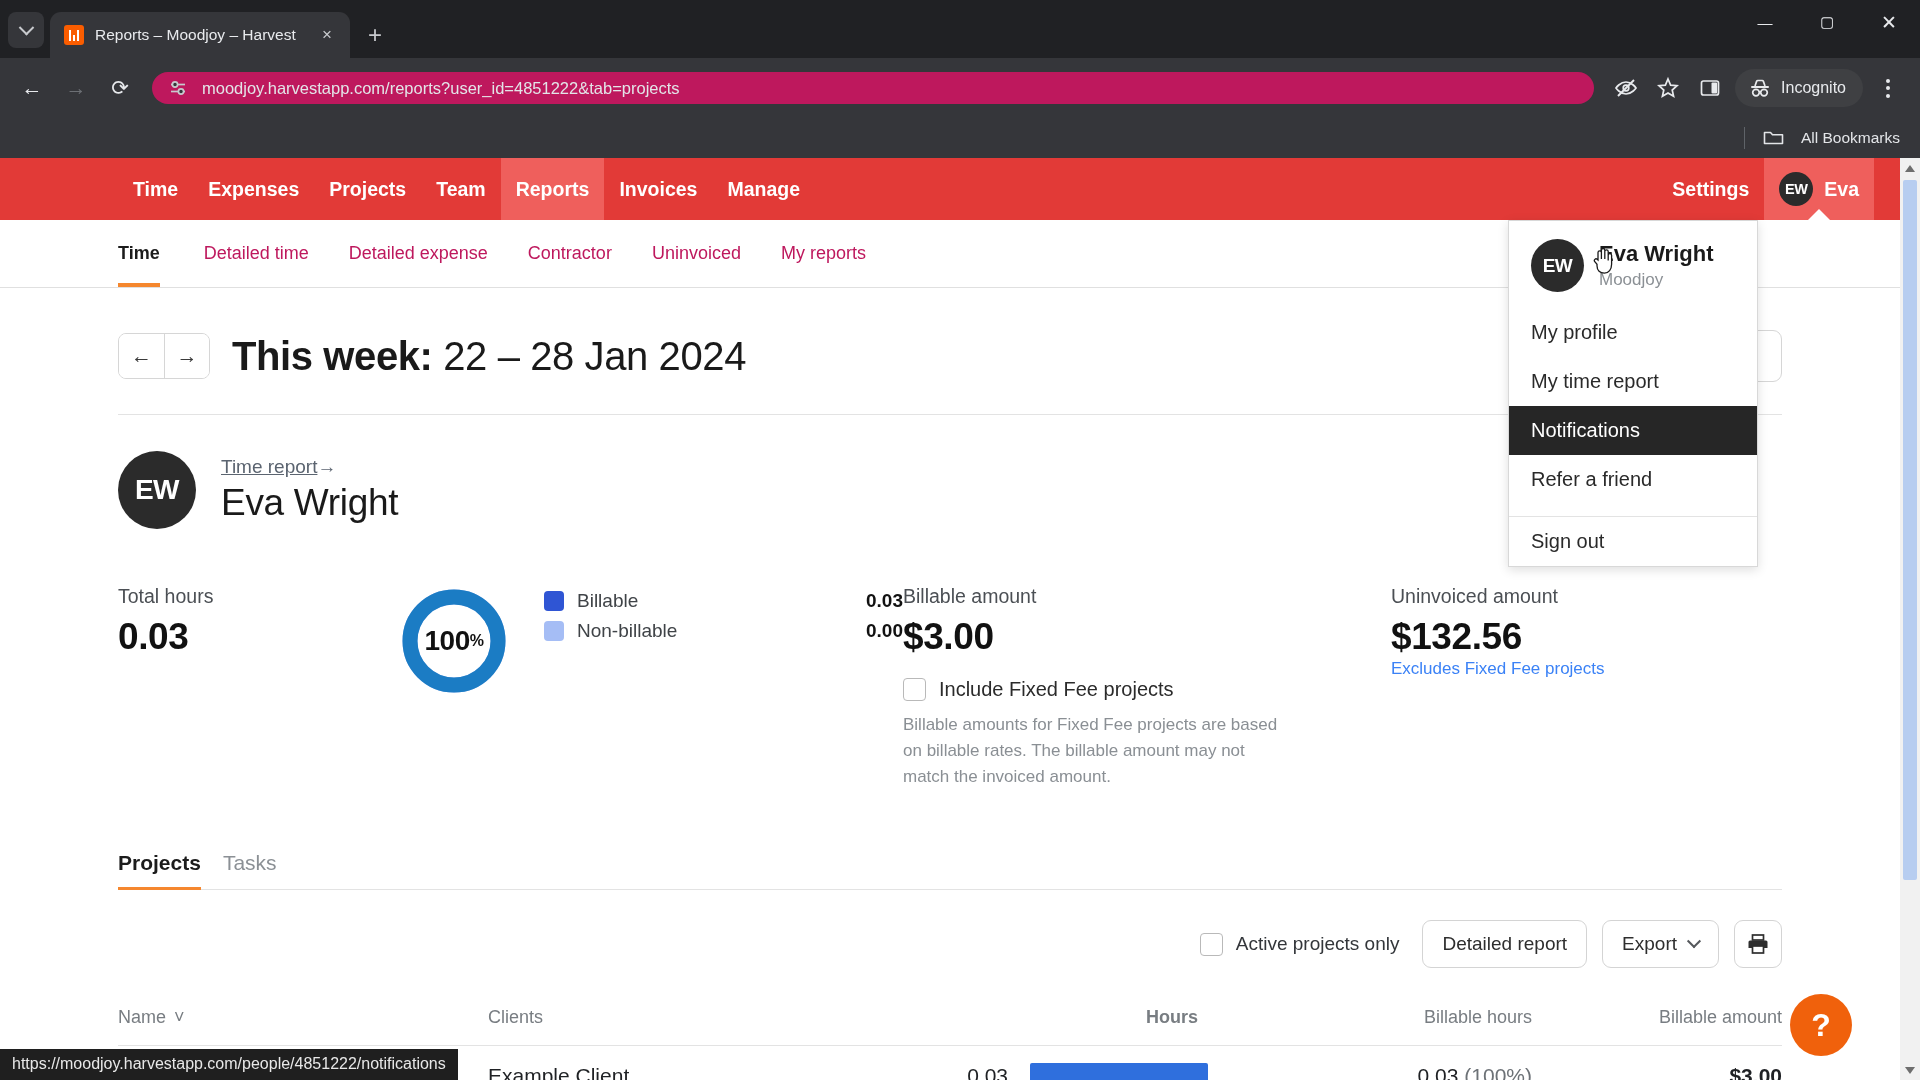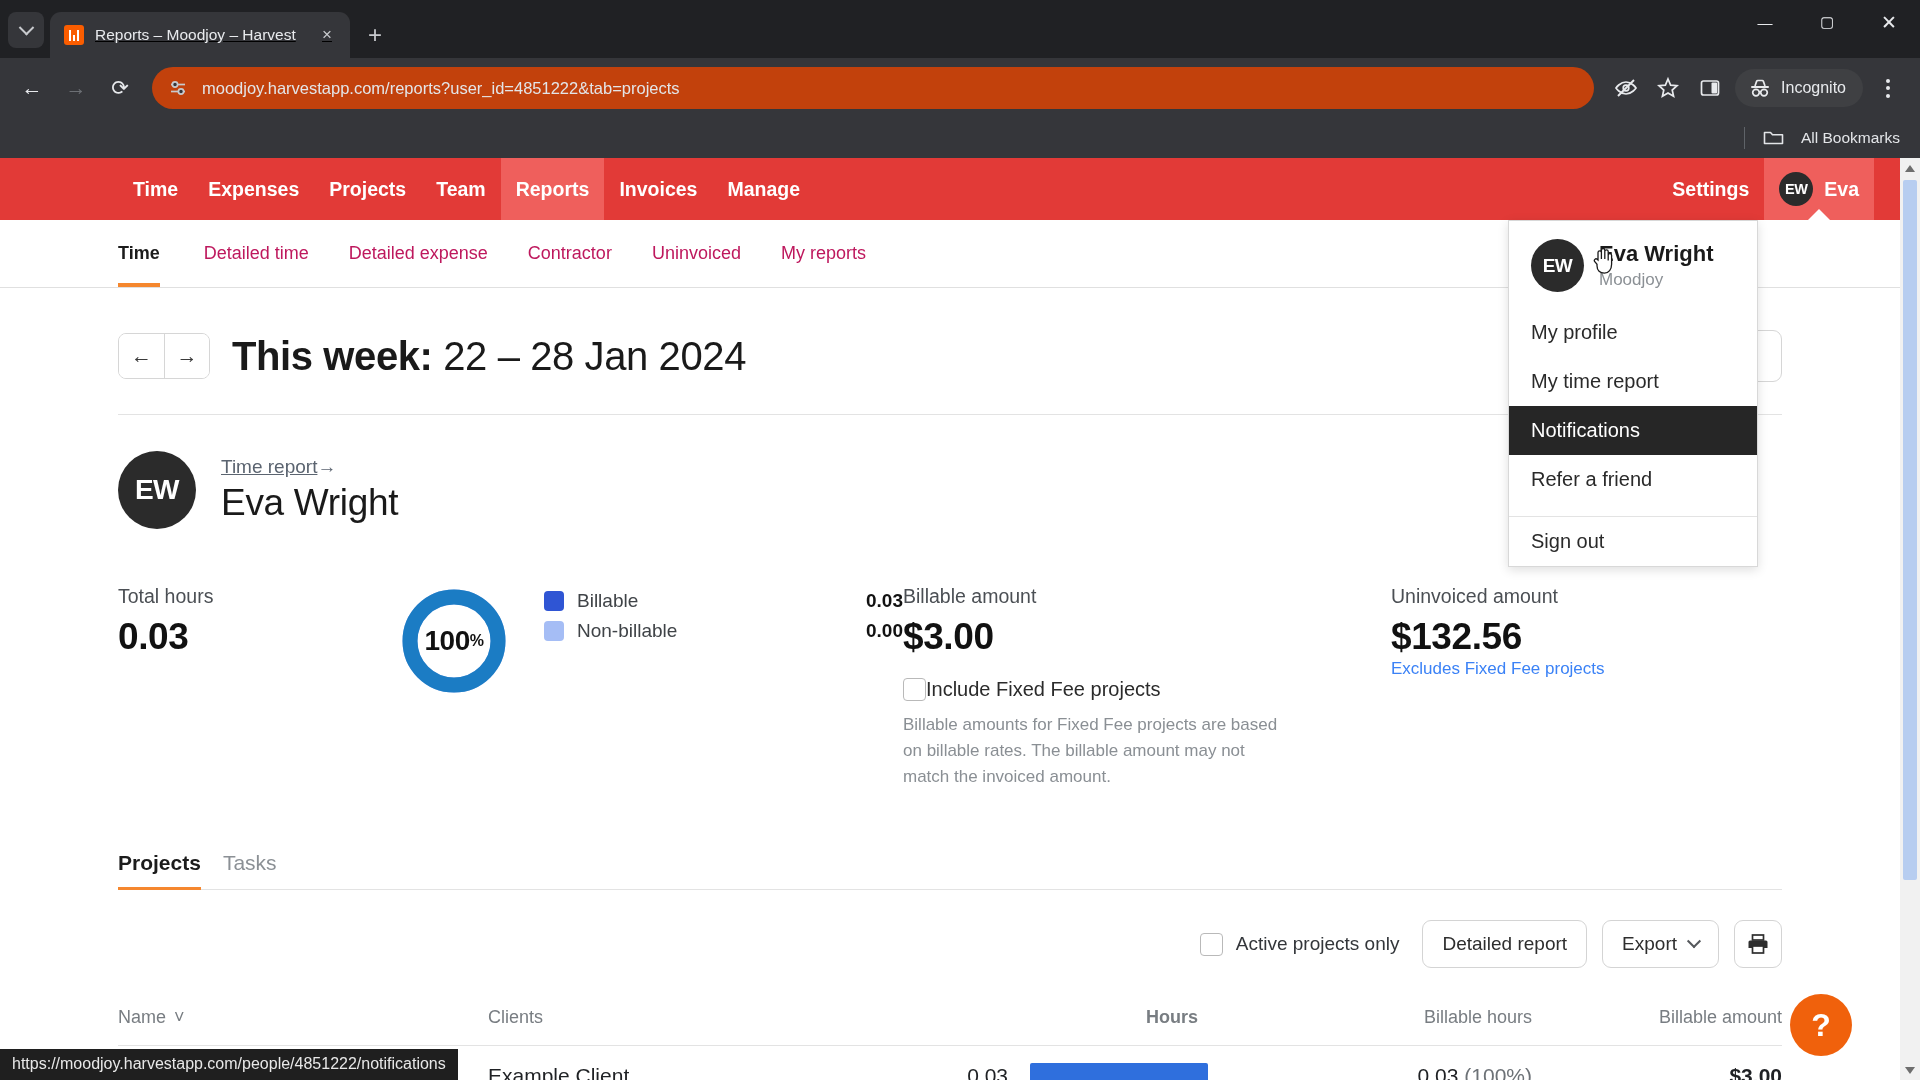--- a/index.html
+++ b/index.html
@@ -21,21 +21,21 @@
   .tab-list-btn {
     width: 36px; height: 36px; border-radius: 8px; background: #35363a;
     display: flex; align-items: center; justify-content: center;
     margin-bottom: 10px; margin-right: 6px; flex-shrink: 0;
   }
   .chev { width: 11px; height: 11px; border-right: 2px solid #c8cace; border-bottom: 2px solid #c8cace;
           transform: rotate(45deg) translate(-2px,-2px); }
   .tab {
     height: 46px; background: #35363a; border-radius: 11px 11px 0 0;
     display: flex; align-items: center; padding: 0 12px 0 14px;
-    min-width: 300px; max-width: 340px; position: relative; text-decoration: underline;
+    min-width: 300px; max-width: 340px; position: relative;
   }
   .favicon {
     width: 20px; height: 20px; background: #fa5d00; border-radius: 3px;
     display: flex; align-items: center; justify-content: center; flex-shrink: 0;
     margin-right: 11px;
   }
   .favicon-bars { display: flex; align-items: flex-end; gap: 1.5px; height: 11px; }
   .favicon-bars i { display: block; width: 2.5px; background: #fff; }
   .favicon-bars i:nth-child(1) { height: 11px; }
   .favicon-bars i:nth-child(2) { height: 6px; }
@@ -62,21 +62,21 @@
   .omnibar {
     height: 60px; background: #35363a; display: flex; align-items: center;
     padding: 0 12px; flex-shrink: 0; gap: 4px;
   }
   .nav-icon {
     width: 40px; height: 40px; border-radius: 50%; display: flex;
     align-items: center; justify-content: center; color: #e8eaed; font-size: 21px; flex-shrink: 0;
   }
   .nav-icon.disabled { color: #6c6f74; }
   .urlbox {
-    flex: 1; height: 42px; background: #c2410c; border-radius: 21px;
+    flex: 1; height: 32px; background: #be185d; border-radius: 21px;
     display: flex; align-items: center; padding: 0 16px; margin: 0 8px;
     min-width: 0;
   }
   .url-lead { margin-right: 14px; flex-shrink: 0; display:flex; }
   .url-text {
     color: #e3e5e8; font-size: 16.5px; white-space: nowrap; overflow: hidden; text-overflow: ellipsis;
   }
   .omni-right { display: flex; align-items: center; gap: 2px; flex-shrink: 0; }
   .incognito-pill {
     display: flex; align-items: center; gap: 9px; height: 38px;
@@ -184,21 +184,21 @@
     position: absolute; inset: 0; display: flex; align-items: center; justify-content: center;
     font-size: 28px; font-weight: bold; color: #111; letter-spacing: -0.5px;
   }
   .donut-pct sup { font-size: 16px; font-weight: bold; vertical-align: super; }
   .legend { padding-top: 5px; flex: 1; }
   .legend-row { display: flex; align-items: center; margin-bottom: 8px; }
   .legend-sw { width: 20px; height: 20px; border-radius: 4px; margin-right: 13px; flex-shrink: 0; }
   .legend-name { font-size: 19px; color: #3f4347; }
   .legend-val { margin-left: auto; font-size: 19px; font-weight: bold; color: #111; }
   .stat-billable { width: 420px; }
-  .cbrow { display: flex; align-items: center; margin-top: 20px; }
+  .cbrow { display: flex; align-items: center; gap: 13px; margin-top: 20px; }
   .cbox {
     width: 23px; height: 23px; border: 1.6px solid #b9b9b9; border-radius: 4px;
     background: #fff; flex-shrink: 0;
   }
   .cb-label { font-size: 20px; color: #2b2b2b; }
   .fineprint { font-size: 17px; color: #8a8f94; line-height: 1.52; margin-top: 11px; max-width: 375px; }
   .stat-uninv { margin-left: 68px; }
   .note { font-size: 17px; color: #3b82f6; margin-top: 1px; }
 
   

